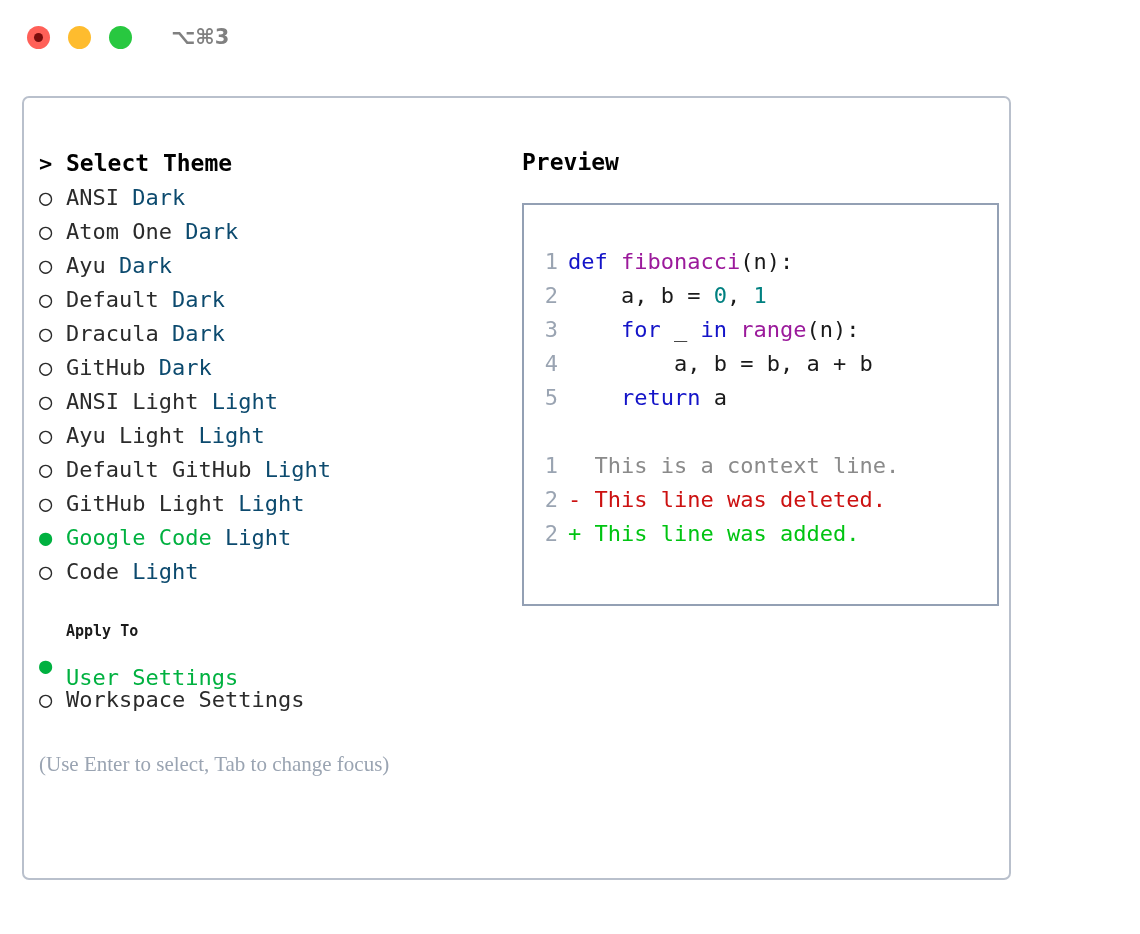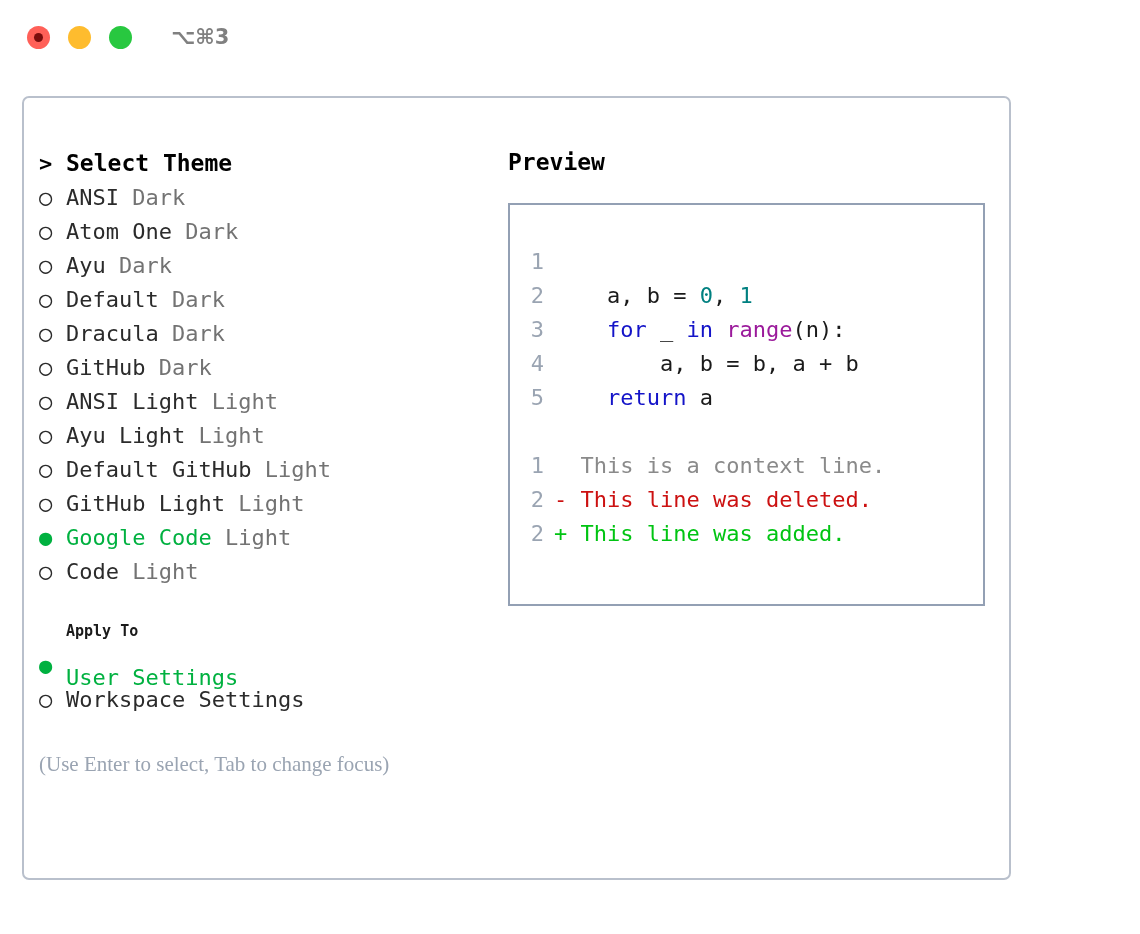--- a/index.html
+++ b/index.html
@@ -107,21 +107,21 @@
     align-items: center;
     font-size: 23px;
     font-weight: 700;
     color: #000000;
     white-space: pre;
   }
   .hdr-row .marker { font-weight: 700; color: #000; }
 
   .theme-name  { color: #2b2b2b; }
   .theme-name.sel { color: #00b140; }
-  .theme-kind  { color: #737373; }
+  .theme-kind  { color: #0c4a6e; }
 
   .apply-hdr {
     height: 36px;
     display: flex;
     align-items: center;
     font-size: 15px;
     font-weight: 700;
     color: #1a1a1a;
     padding-left: 27px;
     white-space: pre;
@@ -136,21 +136,21 @@
     font-size: 21px;
     line-height: 34px;
     color: #9aa4b2;
     width: 405px;
     font-family: Liberation Serif, serif;
   }
 
   
   .right-col {
     position: absolute;
-    left: 484px; top: 47px;
+    left: 498px; top: 47px;
     width: 490px;
   }
   .preview-title {
     font-size: 23px;
     font-weight: 700;
     color: #000000;
     line-height: 34px;
   }
   .code-panel {
     margin-top: 24px;
@@ -232,21 +232,21 @@
         </div>
 
       <div class="hint">(Use Enter to select, Tab to change focus)</div>
     </div>
 
     <div class="right-col">
       <div class="preview-title">Preview</div>
 
       <div class="code-panel">
         <div id="code-rows">
-            <div class="code-line"><span class="ln">1</span></div>
+            <div class="code-line"><span class="ln">1</span><span class="code-text"><span class="tok-kw">def</span><span class="tok-pl"> </span><span class="tok-fn">fibonacci</span><span class="tok-pl">(n):</span></span></div>
             <div class="code-line"><span class="ln">2</span><span class="code-text"><span class="tok-pl">    a, b = </span><span class="tok-num">0</span><span class="tok-pl">, </span><span class="tok-num">1</span></span></div>
             <div class="code-line"><span class="ln">3</span><span class="code-text"><span class="tok-pl">    </span><span class="tok-kw">for</span><span class="tok-pl"> _ </span><span class="tok-kw">in</span><span class="tok-pl"> </span><span class="tok-fn">range</span><span class="tok-pl">(n):</span></span></div>
             <div class="code-line"><span class="ln">4</span><span class="code-text"><span class="tok-pl">        a, b = b, a + b</span></span></div>
             <div class="code-line"><span class="ln">5</span><span class="code-text"><span class="tok-pl">    </span><span class="tok-kw">return</span><span class="tok-pl"> a</span></span></div>
           </div>
         <div class="diff-gap"></div>
         <div id="diff-rows">
             <div class="code-line"><span class="ln">1</span><span class="diff-ctx"> </span><span class="diff-ctx"> This is a context line.</span></div>
             <div class="code-line"><span class="ln">2</span><span class="diff-del">-</span><span class="diff-del"> This line was deleted.</span></div>
             <div class="code-line"><span class="ln">2</span><span class="diff-add">+</span><span class="diff-add"> This line was added.</span></div>

